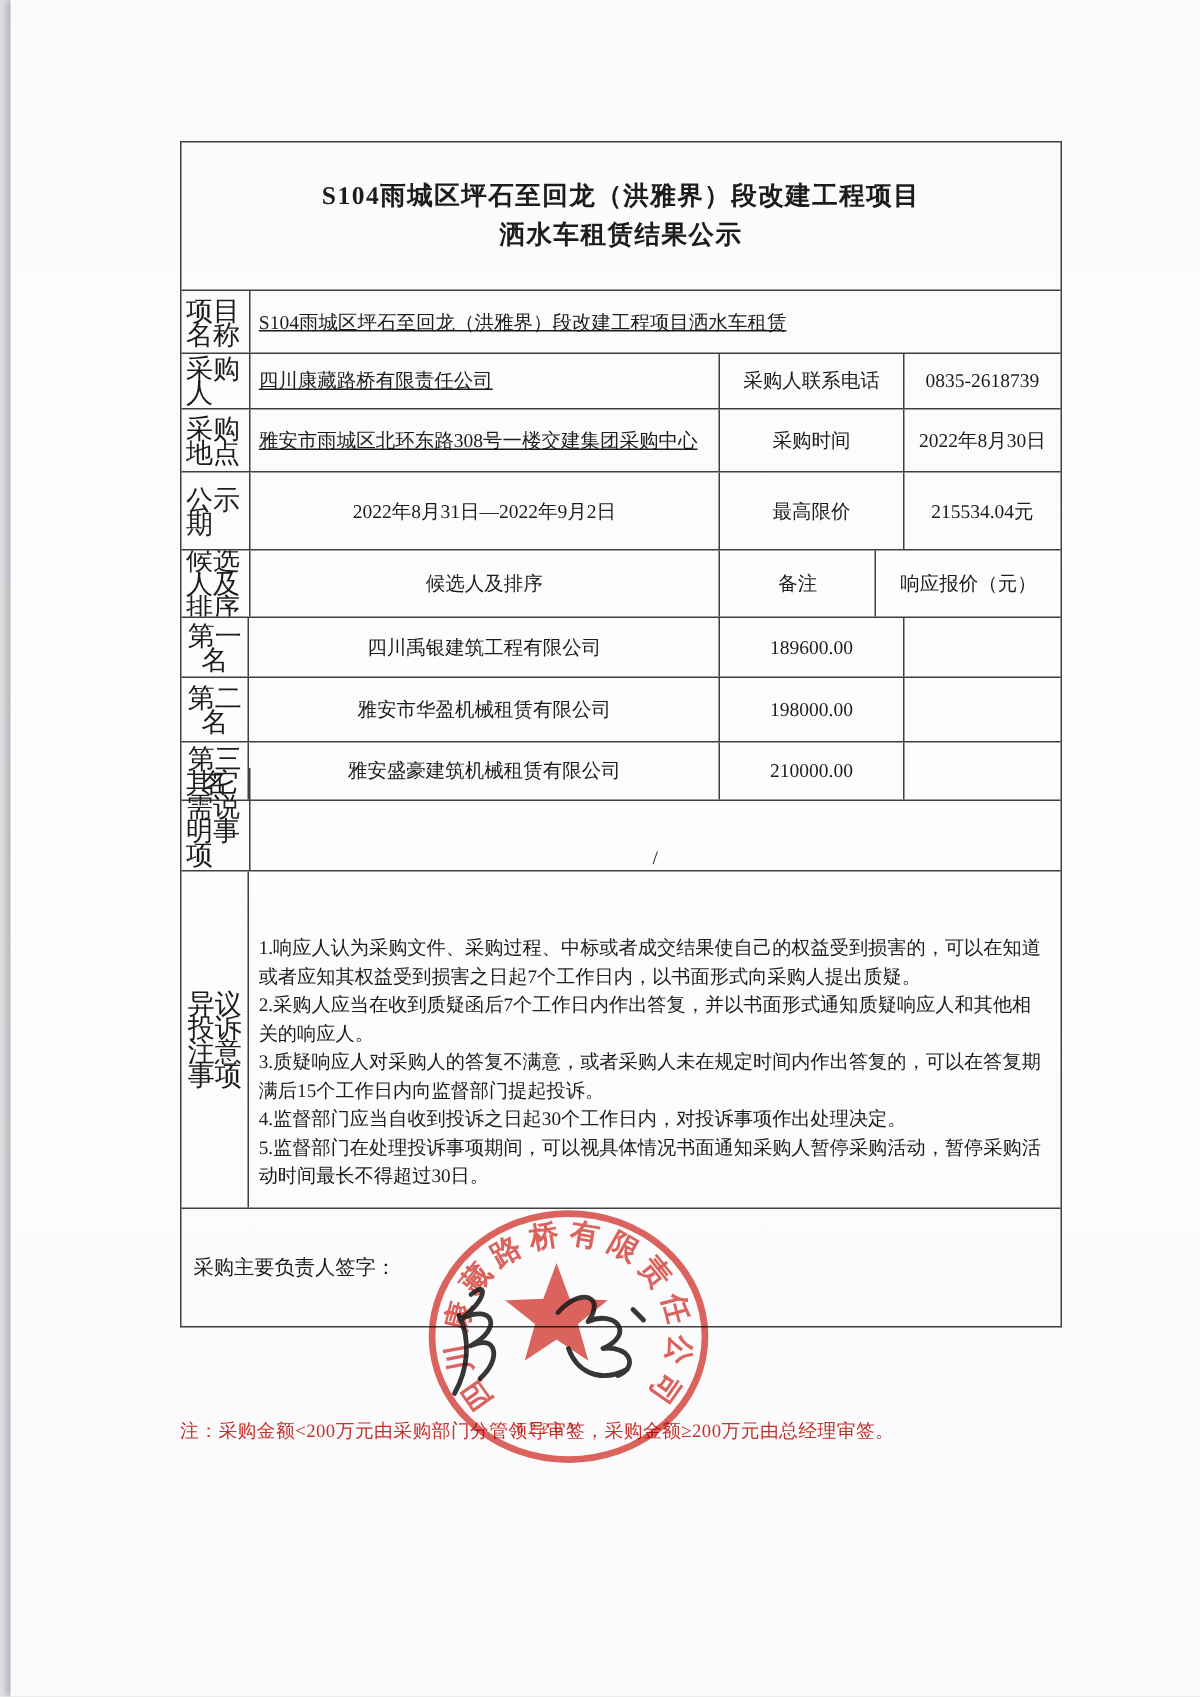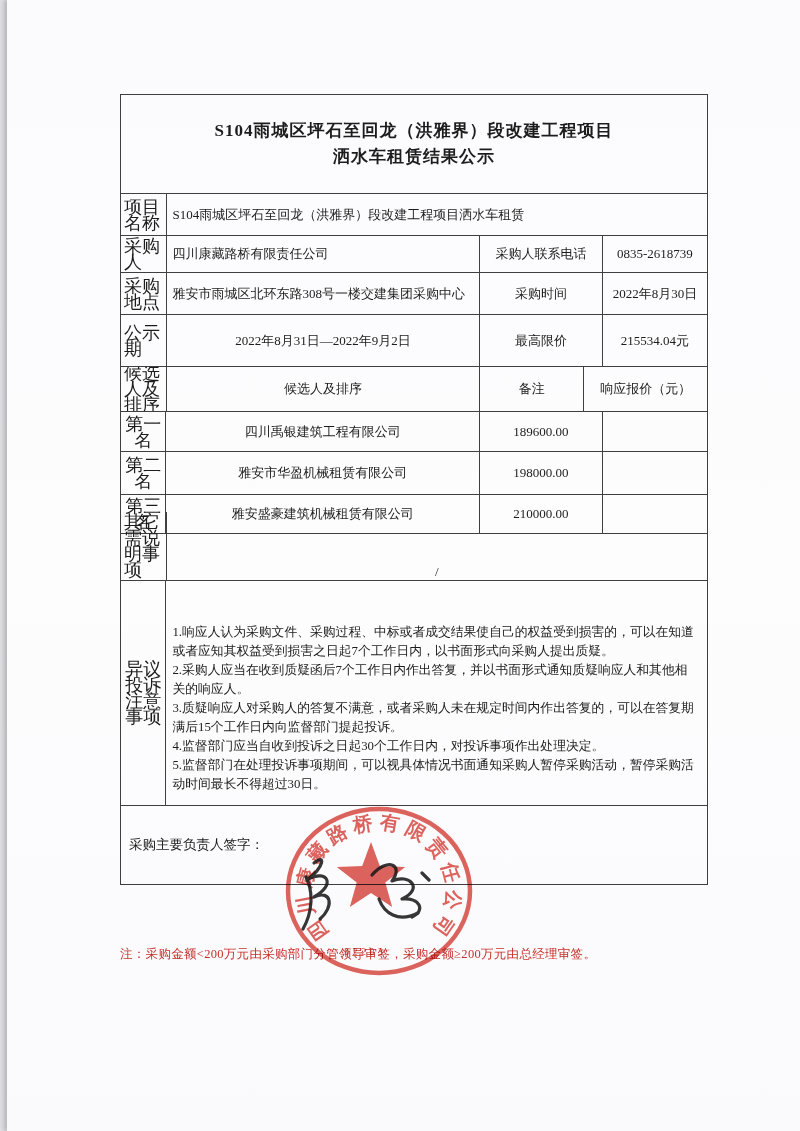--- a/index.html
+++ b/index.html
@@ -33,21 +33,21 @@
   }
   .cell:last-child{border-right:none;}
   .c1{width:47px;}
   .c2{width:325px;}
   .c3{width:127px;}
   .c4{width:108px;}
   .c24{width:560px;}
   .cfull{width:607px;}
   .lab{font-size:18px;line-height:16px;padding:2px 2px 2px 3px;word-break:break-all;}
   .lab-center{justify-content:center;text-align:center;padding:2px 1px;}
-  .left{padding-left:6px;text-align:left;}
+  .left{padding-left:6px;text-align:left;text-decoration:underline;}
   .center{justify-content:center;text-align:center;}
   .h-title{height:99px;}
   .h-projname{height:42px;}
   .h-purchaser{height:37px;}
   .h-location{height:42px;}
   .h-publicity{height:52px;}
   .h-candhead{height:45px;}
   .h-cand1{height:40px;}
   .h-cand2{height:43px;}
   .h-cand3{height:39px;}

